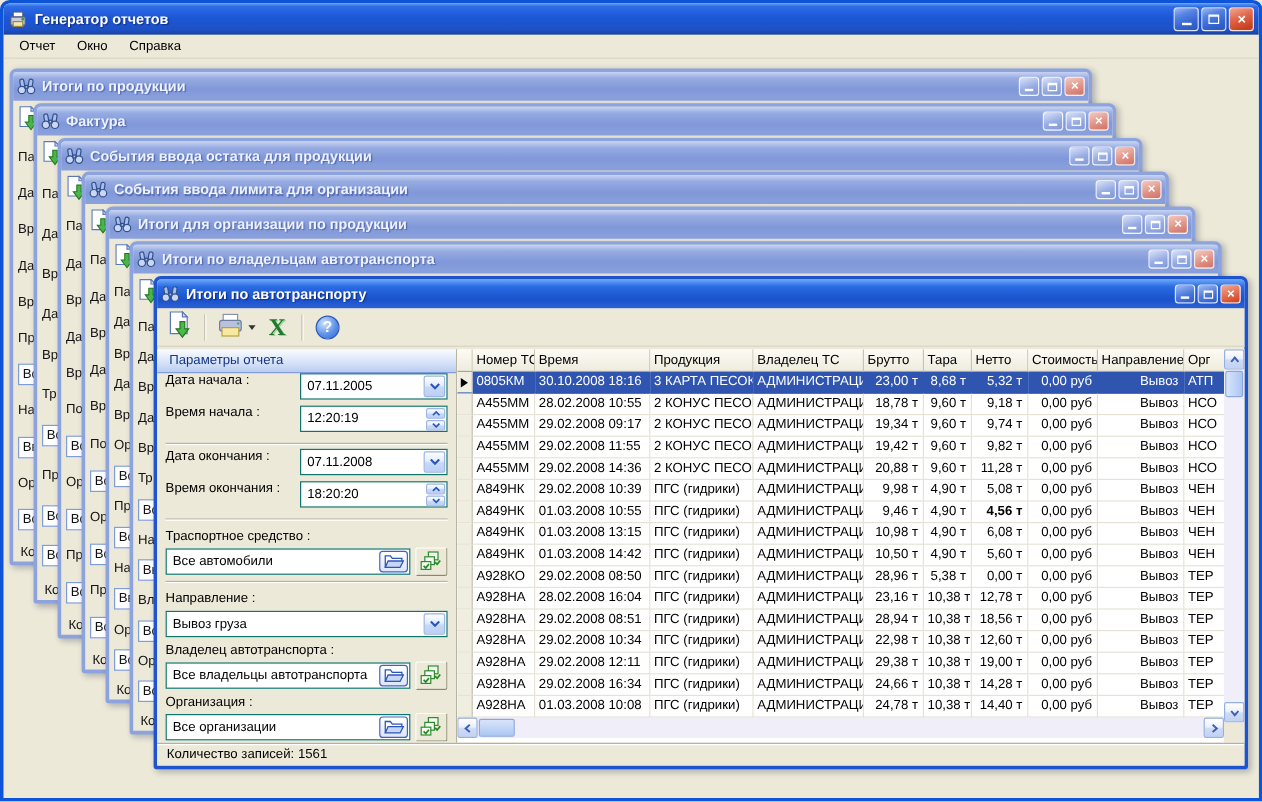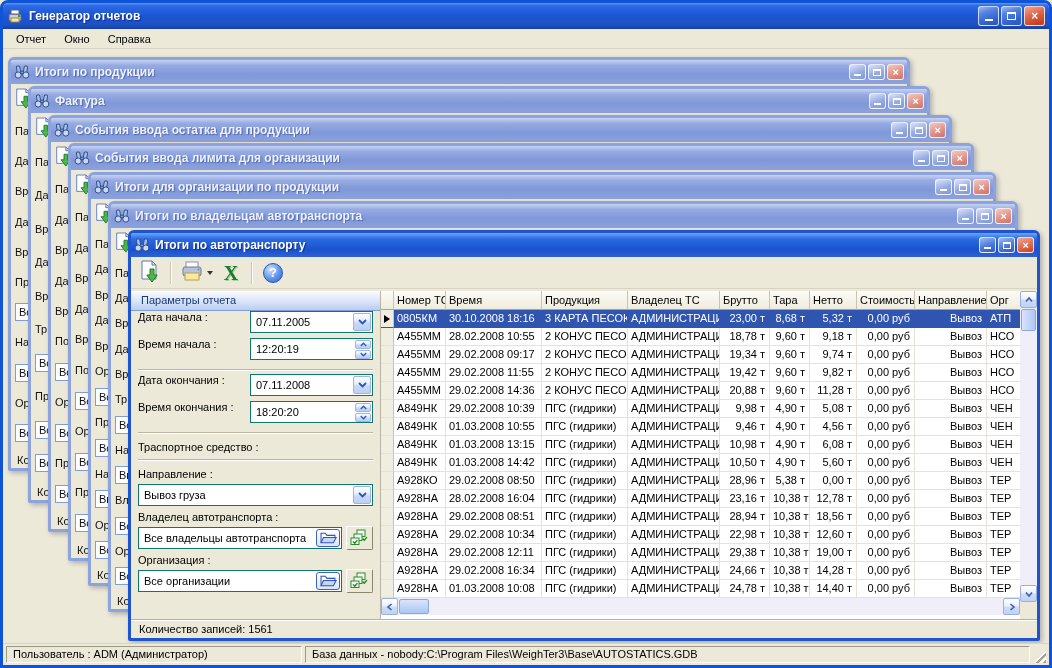--- a/index.html
+++ b/index.html
@@ -699,20 +699,40 @@
                       <i>
                         <svg width="7" height="5" viewBox="0 0 9 6">
                           <path d="M1 1 L4.5 4.5 L8 1" stroke="#2B56C0" stroke-width="1.8" fill="none"></path>
                         </svg>
                       </i>
                     </span>
                   </span>
                 </div>
                 <div class="groove"></div>
                 <div class="fld-label-above">Траспортное средство :</div>
+                <div class="lookup-row">
+                  <span class="fld-input">
+                    <span class="fld-val">Все автомобили</span>
+                    <span class="folder-btn">
+                      <svg width="17" height="13" viewBox="0 0 16 12">
+                        <path d="M1 11 V2 h4 l1.5 2 H14 v2" fill="#fff" stroke="#2F55B8"></path>
+                        <path d="M3.2 6 h12 l-2.6 5 H1 z" fill="#C8D6F5" stroke="#2F55B8"></path>
+                      </svg>
+                    </span>
+                  </span>
+                  <span class="cascade-btn">
+                    <svg width="19" height="18" viewBox="0 0 19 18">
+                      <rect x="7" y="1" width="8" height="6.5" fill="#F2FAF2" stroke="#2E8B2E"></rect>
+                      <rect x="4" y="5" width="8" height="6.5" fill="#F2FAF2" stroke="#2E8B2E"></rect>
+                      <rect x="1" y="9" width="8" height="6.5" fill="#F2FAF2" stroke="#2E8B2E"></rect>
+                      <path d="M3 12.5 l1.8 1.8 2.6-3.2" stroke="#1E8B1E" stroke-width="1.4" fill="none"></path>
+                      <path d="M12.5 9.5 l1.8 1.8 2.6-3.2" stroke="#1E8B1E" stroke-width="1.4" fill="none"></path>
+                    </svg>
+                  </span>
+                </div>
                 <div class="groove"></div>
                 <div class="fld-label-above">Направление :</div>
                 <div class="lookup-row">
                   <span class="fld-input">
                     <span class="fld-val">Вывоз груза</span>
                     <span class="combo-btn">
                       <svg width="9" height="6" viewBox="0 0 9 6">
                         <path d="M1 1 L4.5 4.5 L8 1" stroke="#2B56C0" stroke-width="1.8" fill="none"></path>
                       </svg>
                     </span>
@@ -861,21 +881,21 @@
                       <span class="gcell" style="flex: 1 1 0%; border-right: none;">ЧЕН</span>
                     </div>
                     <div class="grow">
                       <span class="gcell gmark"></span>
                       <span class="gcell" style="width: 52px;">А849НК</span>
                       <span class="gcell" style="width: 96px;">01.03.2008 10:55</span>
                       <span class="gcell" style="width: 86px;">ПГС (гидрики)</span>
                       <span class="gcell" style="width: 92px;">АДМИНИСТРАЦИЯ</span>
                       <span class="gcell num" style="width: 50px;">9,46 т</span>
                       <span class="gcell num" style="width: 40px;">4,90 т</span>
-                      <span class="gcell num" style="width: 47px;">4,56 т</span>
+                      <span class="gcell num" style="width: 47px; font-weight: bold;">4,56 т</span>
                       <span class="gcell num" style="width: 58px;">0,00 руб</span>
                       <span class="gcell num" style="width: 72px;">Вывоз</span>
                       <span class="gcell" style="flex: 1 1 0%; border-right: none;">ЧЕН</span>
                     </div>
                     <div class="grow">
                       <span class="gcell gmark"></span>
                       <span class="gcell" style="width: 52px;">А849НК</span>
                       <span class="gcell" style="width: 96px;">01.03.2008 13:15</span>
                       <span class="gcell" style="width: 86px;">ПГС (гидрики)</span>
                       <span class="gcell" style="width: 92px;">АДМИНИСТРАЦИЯ</span>
@@ -1022,20 +1042,15 @@
                 <span class="scorner"></span>
               </div>
             </div>
           </div>
         </div>
 
         <div class="record-strip">Количество записей: 1561</div>
       </div>
     </div>
 
-    <div class="statusbar">
-      <div class="sb-panel sb-user">Пользователь : ADM (Администратор)</div>
-      <div class="sb-panel sb-db">База данных - nobody:C:\Program Files\WeighTer3\Base\AUTOSTATICS.GDB</div>
-      <div class="sizegrip"></div>
-    </div>
 
   </div>
 </div>
 
 </body></html>

